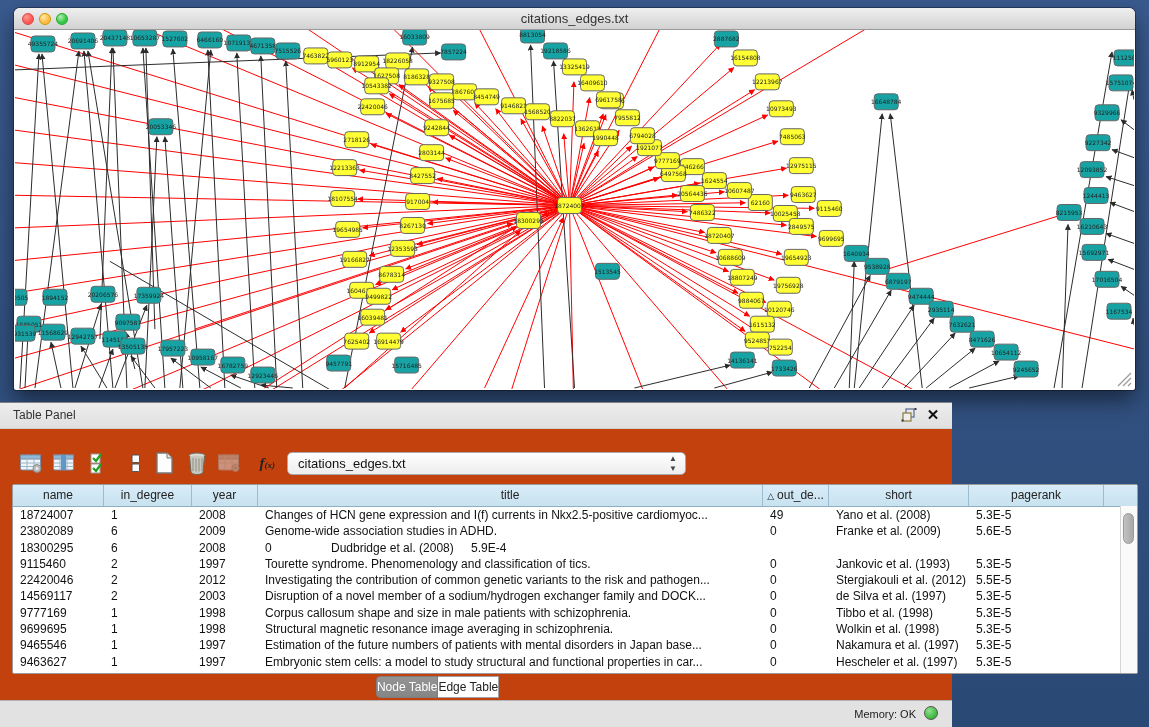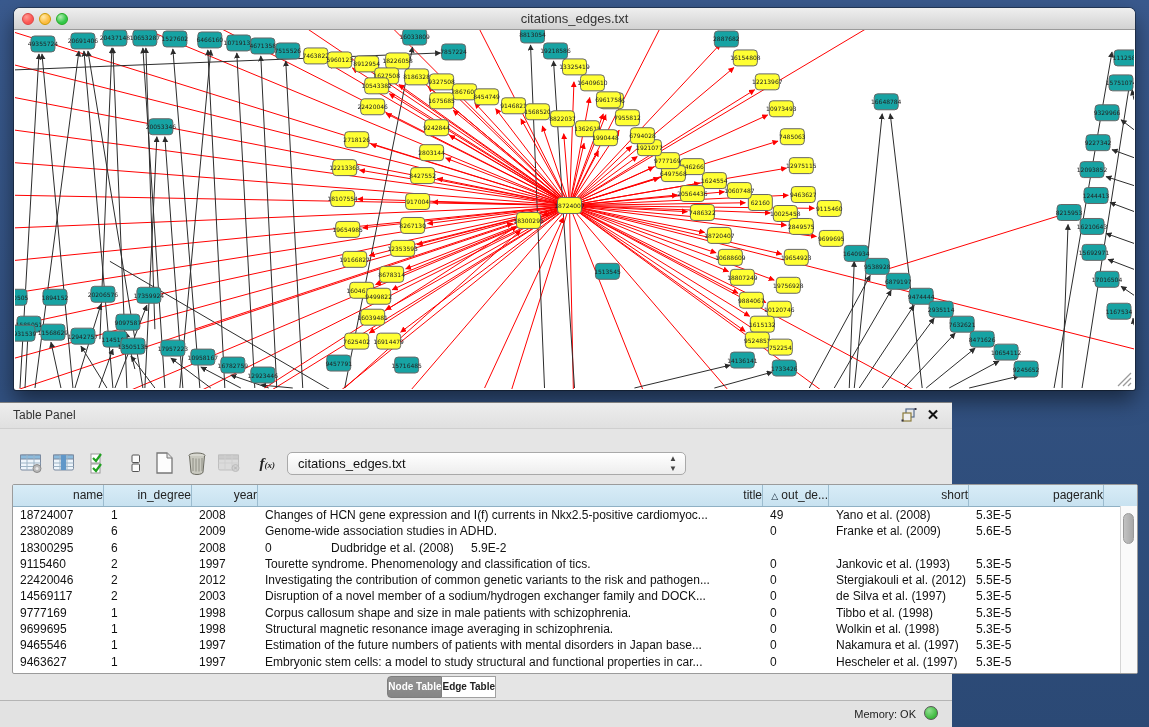--- a/index.html
+++ b/index.html
@@ -11,21 +11,21 @@
   .titlebar{position:absolute;left:0;top:0;right:0;height:21px;border-radius:6px 6px 0 0;
       background:linear-gradient(180deg,#efefef,#d2d2d2);border-bottom:1px solid #9a9a9a;}
   .title{position:absolute;left:0;right:0;top:3px;text-align:center;font-size:13px;color:#333;}
   .light{position:absolute;top:4.5px;width:12px;height:12px;border-radius:50%;box-sizing:border-box;}
   .light.r{left:8px;background:radial-gradient(circle at 35% 30%,#ff9a92,#fc5753 60%);border:1px solid #d44;}
   .light.y{left:25px;background:radial-gradient(circle at 35% 30%,#ffe9a8,#fdbc40 60%);border:1px solid #c90;}
   .light.g{left:42px;background:radial-gradient(circle at 35% 30%,#b4ecb2,#33c748 60%);border:1px solid #2a2;}
   .canvas-wrap{position:absolute;left:1px;top:22px;right:1px;bottom:1px;background:#fff;overflow:hidden;}
   .canvas-wrap svg{display:block;width:100%;height:100%;}
   
-  .table-panel{position:absolute;left:0;top:402px;width:952px;height:325px;background:#e5e5e5;
+  .table-panel{position:absolute;left:0;top:402px;width:952px;height:325px;background:#c2410c;
       border-top:1px solid #808080;font-size:12px;color:#222;}
   .panel-header{position:absolute;left:0;top:0;right:0;height:25px;
       background:linear-gradient(180deg,#ededed,#e0e0e0);border-bottom:1px solid #cfcfcf;}
   .panel-title{position:absolute;left:13px;top:5px;font-size:12px;color:#333;}
   .panel-btn{position:absolute;top:4px;width:18px;height:16px;cursor:default;}
   .panel-btn.float{right:34px;}
   .panel-btn.close{right:10px;font-size:15px;font-weight:bold;color:#111;line-height:15px;text-align:center;}
   .toolbar{position:absolute;left:14px;top:46px;height:28px;display:flex;align-items:center;}
   .tool-btn{width:30px;height:26px;margin-right:3px;display:flex;align-items:center;justify-content:flex-end;}
   .tool-btn svg{display:block;}
@@ -33,33 +33,33 @@
   .fx small{font-size:9px;font-weight:bold;}
   .dropdown{position:absolute;left:287px;top:49px;width:399px;height:23px;box-sizing:border-box;
       background:linear-gradient(180deg,#ffffff,#ededed);border:1px solid #a9a9a9;border-radius:5px;
       font-size:13px;color:#111;line-height:21px;padding-left:10px;}
   .dd-arrows{position:absolute;right:8px;top:1px;font-size:8px;line-height:10px;color:#444;text-align:center;}
   
   .table-wrap{position:absolute;left:12px;top:81px;width:1126px;height:190px;background:#fff;
       border:1px solid #9b9b9b;border-radius:2px;box-sizing:border-box;overflow:hidden;}
   .thead{display:flex;height:21px;background:linear-gradient(180deg,#d8ecf7,#c8e2f0);
       border-bottom:1px solid #8fb0c4;}
-  .th{box-sizing:border-box;border-right:1px solid #9cbccf;text-align:right;line-height:20px;
+  .th{box-sizing:border-box;border-right:1px solid #9cbccf;text-align:center;line-height:20px;
       font-size:12px;color:#222;overflow:hidden;white-space:nowrap;}
   .sort-glyph{font-size:9px;margin-right:3px;color:#123;}
   .trow{display:flex;height:16.3px;line-height:16.3px;}
   .td{box-sizing:border-box;padding-left:7px;overflow:hidden;white-space:nowrap;font-size:12px;color:#111;}
   .col0{width:91px}.col1{width:88px}.col2{width:66px}.col3{width:505px}.col4{width:66px}.col5{width:140px}.col6{width:135px}
   .vscroll{position:absolute;right:0;top:21px;bottom:0;width:16px;background:#fafafa;border-left:1px solid #d5d5d5;}
   .vthumb{position:absolute;left:2px;top:7px;width:11px;height:31px;border-radius:6px;
       background:linear-gradient(90deg,#c2c2c2,#a8a8a8);border:1px solid #9a9a9a;box-sizing:border-box;}
   
   .tabs{position:absolute;left:0;right:0;top:273px;display:flex;justify-content:center;}
   .seg{height:20px;line-height:20px;padding:0 0;background:#fff;border:1px solid #a0a0a0;
-      border-left:none;font-size:10px;color:#222;font-weight:bold;}
+      border-left:none;font-size:12px;color:#222;}
   .seg:first-child{border-left:1px solid #a0a0a0;border-radius:4px 0 0 4px;}
   .seg:last-child{border-radius:0 4px 4px 0;margin-top:28px;}
   .seg.active{background:linear-gradient(180deg,#949494,#858585);color:#fff;border-color:#7e7e7e;}
   
   .statusbar{position:absolute;left:0;right:0;bottom:0;height:27px;background:#e2e2e2;border-top:1px solid #b4b4b4;}
   .mem-label{position:absolute;right:36px;top:7px;font-size:11px;color:#222;}
   .mem-dot{position:absolute;right:14px;top:5px;width:14px;height:14px;border-radius:50%;
       background:radial-gradient(circle at 35% 30%,#8fe08f,#3cb83c 70%);border:1.5px solid #555;box-sizing:border-box;}
 </style>
 </head>
@@ -892,21 +892,21 @@
             <div class="td col4">0</div>
             <div class="td col5">Franke et al. (2009)</div>
             <div class="td col6">5.6E-5</div>
           </div>
           <div class="trow">
             <div class="td col0">18300295</div>
             <div class="td col1">6</div>
             <div class="td col2">2008</div>
             <div class="td col4">0</div>
             <div class="td col5">Dudbridge et al. (2008)</div>
-            <div class="td col6">5.9E-2</div>
+            <div class="td col6">5.9E-4</div>
           </div>
           <div class="trow">
             <div class="td col0">9115460</div>
             <div class="td col1">2</div>
             <div class="td col2">1997</div>
             <div class="td col3">Tourette syndrome. Phenomenology and classification of tics.</div>
             <div class="td col4">0</div>
             <div class="td col5">Jankovic et al. (1993)</div>
             <div class="td col6">5.3E-5</div>
           </div>

